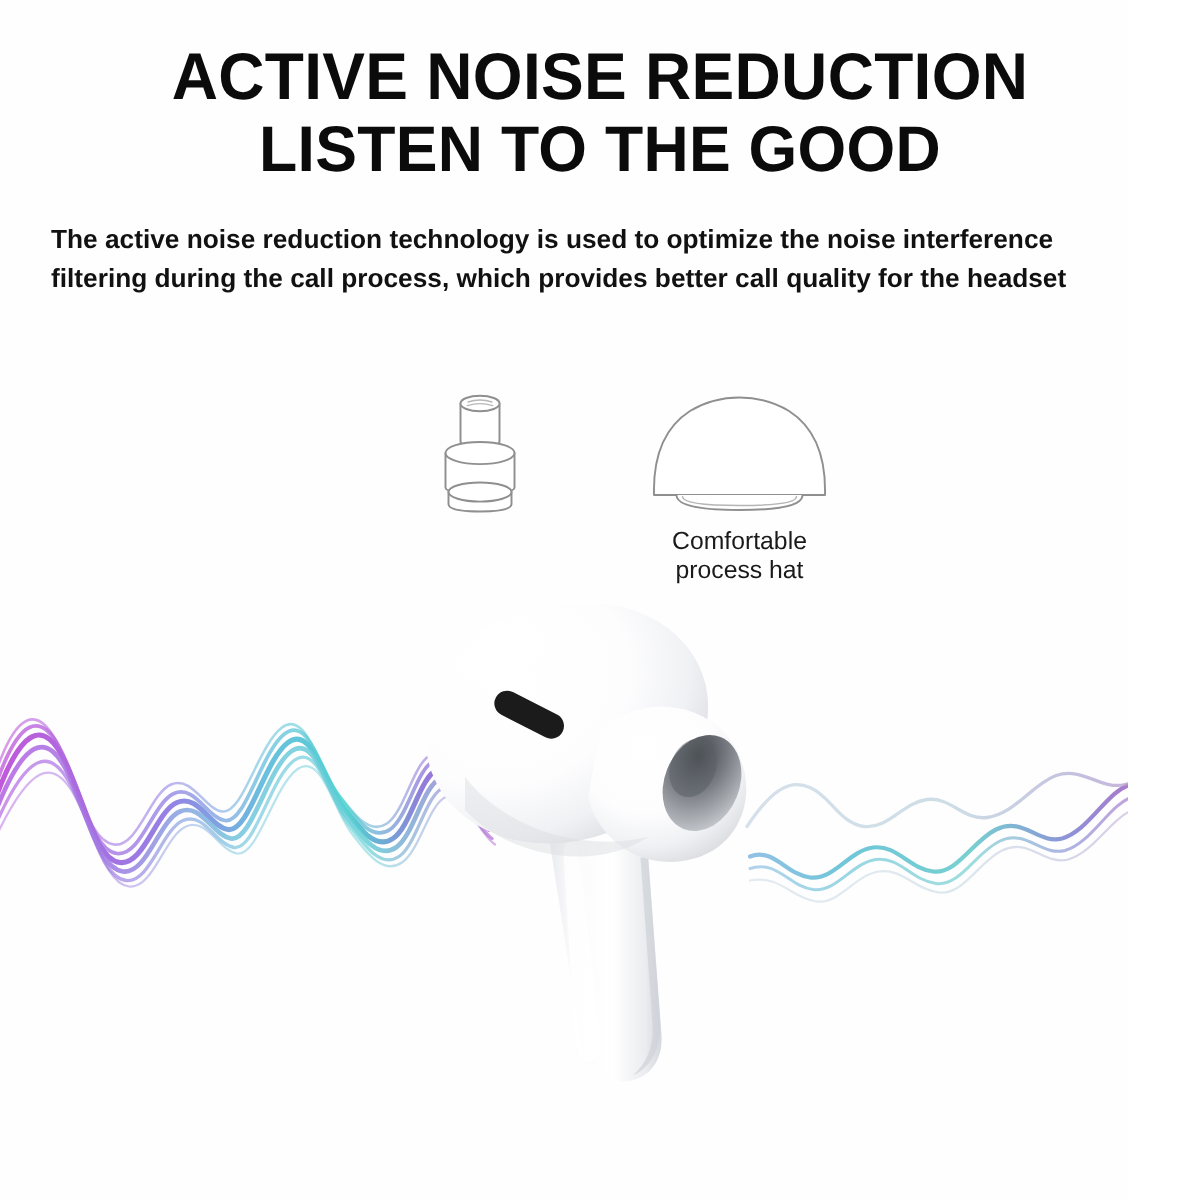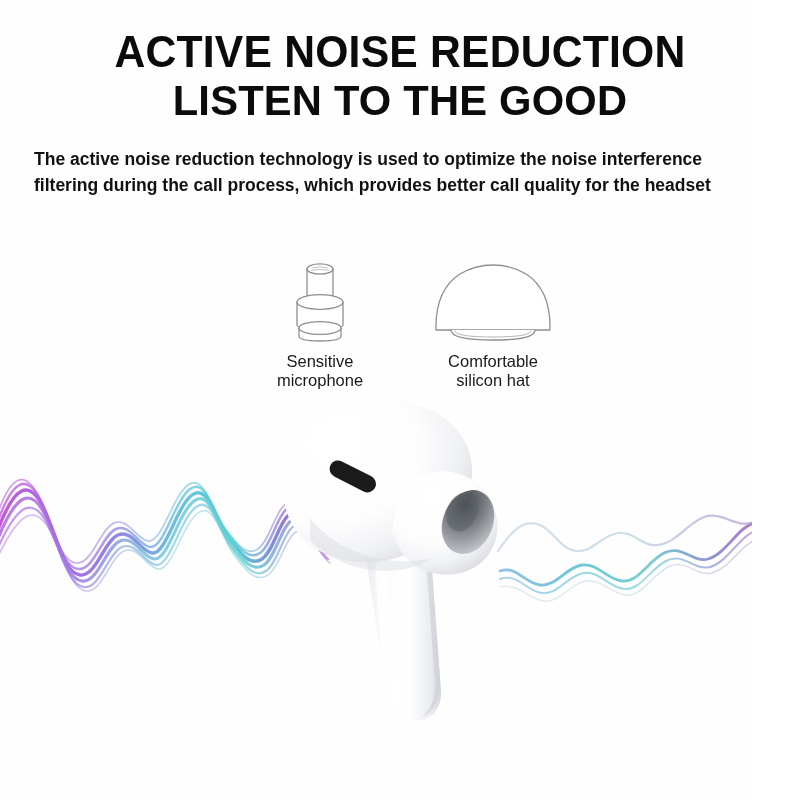--- a/index.html
+++ b/index.html
@@ -139,38 +139,36 @@
             <path d="M34.5 18.4 Q43 15.8 51.5 18.4" stroke="#b8b8b8" stroke-width="0.9" fill="none"></path>
 
             <path d="M20 50 L20 73 Q20 77 43 77 Q66 77 66 73 L66 50 Z"></path>
             <ellipse cx="43" cy="50" rx="23" ry="7.4"></ellipse>
 
             <path d="M22 76 L22 84 Q22 89 43 89 Q64 89 64 84 L64 76"></path>
             <ellipse cx="43" cy="76" rx="21" ry="6.4"></ellipse>
           </g>
         </svg>
       </div>
-      <div class="feature-label">Sensitive
-microphone</div>
     </div>
 
     <div class="feature tip">
       <div class="feature-art">
         <svg width="132" height="94" viewBox="0 0 132 94" aria-hidden="true">
           <g fill="#ffffff" stroke="#8f8f8f" stroke-width="1.3" stroke-linejoin="round" stroke-linecap="round">
 
             <path d="M9 78 Q8 38 33 22 Q48 13 66 13 Q84 13 99 22 Q124 38 123 78 Z"></path>
 
             <path d="M24 78 Q24 88 66 88 Q108 88 108 78"></path>
             <path d="M28 79 Q28 85 66 85 Q104 85 104 79" stroke="#b5b5b5" stroke-width="1" fill="none"></path>
           </g>
         </svg>
       </div>
       <div class="feature-label">Comfortable
-silicon hat</div>
+process hat</div>
     </div>
 
   </div>
 
   <div class="waves">
     <svg width="800" height="190" viewBox="0 0 800 190" aria-hidden="true">
       <defs>
         <linearGradient id="gradLeft" x1="0" y1="0" x2="1" y2="0">
           <stop offset="0%" stop-color="#c04fd8"></stop>
           <stop offset="18%" stop-color="#a862de"></stop>

